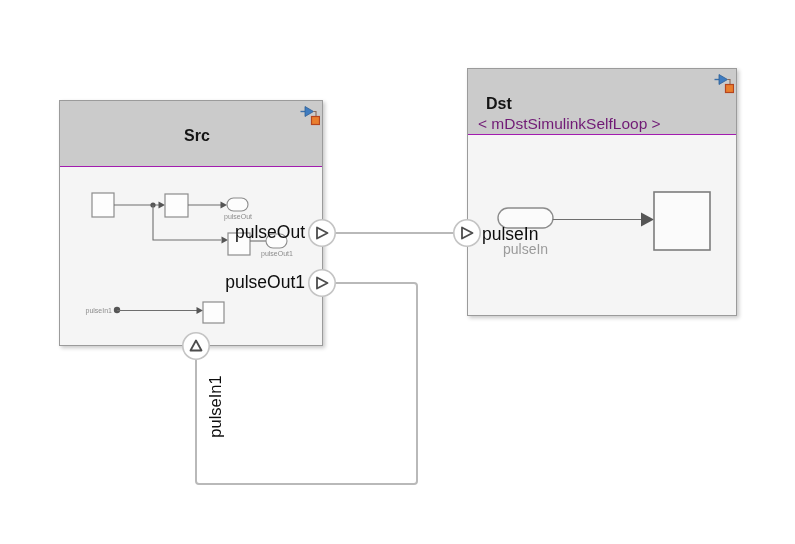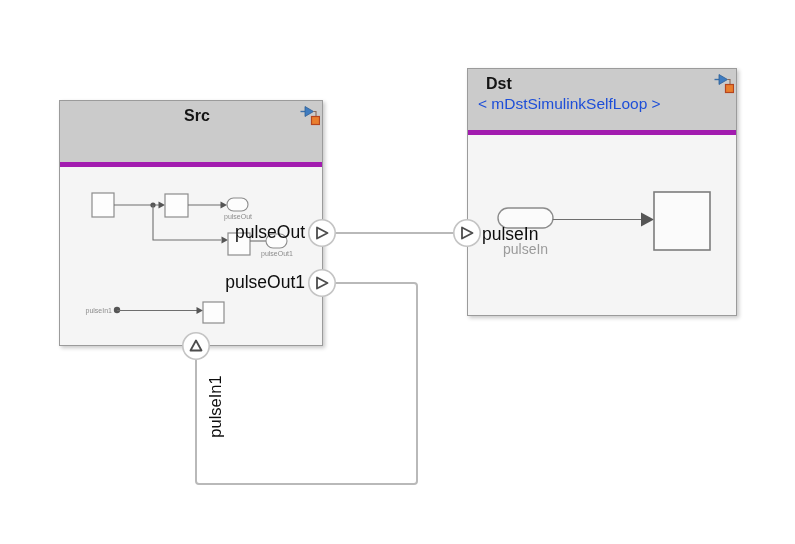--- a/index.html
+++ b/index.html
@@ -5,29 +5,29 @@
   html,body{margin:0;padding:0;background:#ffffff;}
   .canvas{
     position:relative;width:795px;height:544px;background:#ffffff;overflow:hidden;
     font-family:"Liberation Sans",sans-serif;
   }
   .component{
     position:absolute;background:#f5f5f5;border:1.6px solid #9b9b9b;
     box-shadow:2px 2px 4px rgba(0,0,0,0.22);box-sizing:border-box;z-index:1;
   }
   .component .header{
-    position:relative;background:#cbcbcb;border-bottom:5px solid #a21caf;
-    height:66px;box-sizing:border-box;padding:4px 6px 0 10px;
+    position:relative;background:#cbcbcb;border-bottom:1px solid #a21caf;
+    height:66px;box-sizing:border-box;padding:24px 6px 0 10px;
   }
   .component .title{
     font-size:16px;font-weight:bold;color:#141414;margin-left:8px;line-height:21px;
     white-space:nowrap;
   }
   .component .stereotype{
-    font-size:15.5px;color:#1d4ed8;line-height:20px;white-space:nowrap;
+    font-size:15.5px;color:#701a75;line-height:20px;white-space:nowrap;
   }
   .badge{position:absolute;top:3px;right:2px;width:20px;height:24px;}
   .preview{position:absolute;z-index:2;}
   .wire-layer{position:absolute;left:0;top:0;z-index:2;pointer-events:none;}
   .wire-layer path{pointer-events:stroke;}
   .port-label{
     position:absolute;z-index:3;font-size:17.5px;color:#0d0d0d;line-height:21px;
     white-space:nowrap;
   }
   .port-label.gray{color:#9b9b9b;font-size:14px;line-height:17px;}

